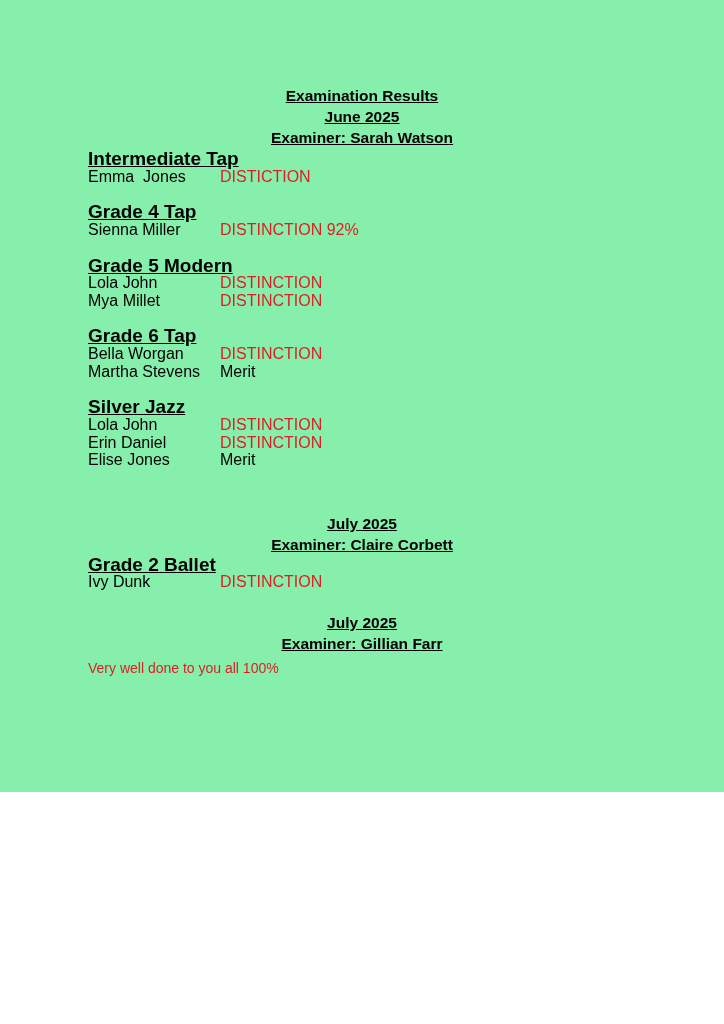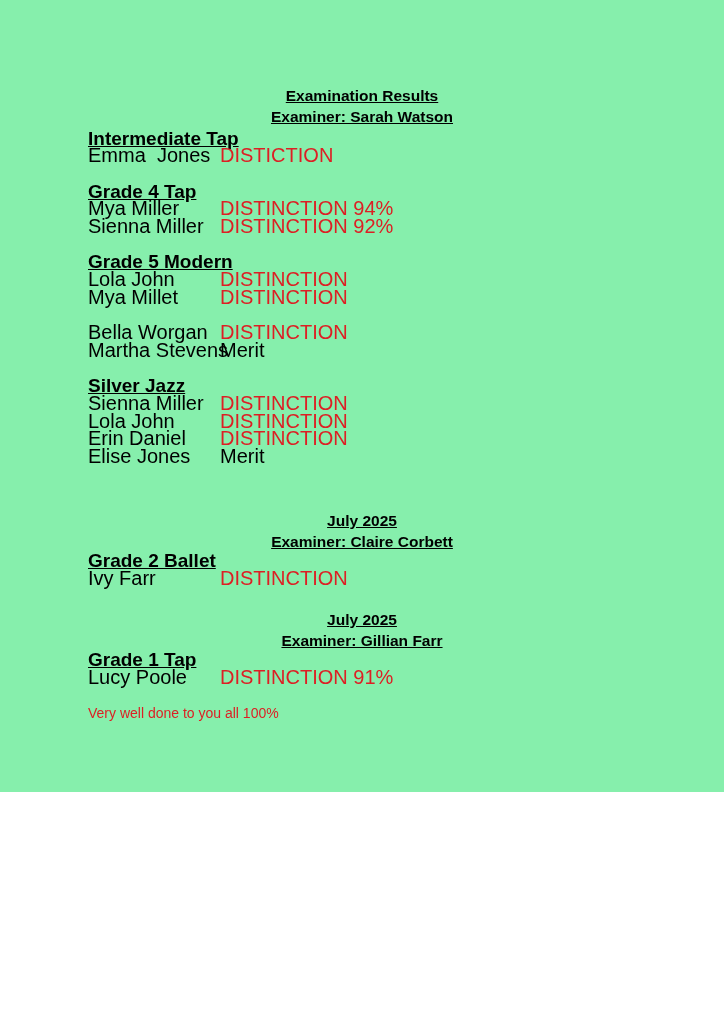--- a/index.html
+++ b/index.html
@@ -26,21 +26,21 @@
   .july-headings-1 { margin-top: 45px; }
   .july-headings-2 { margin-top: 22px; }
   .section { margin-bottom: 17.7px; }
   .section-title {
     font-weight: bold;
     text-decoration: underline;
     font-size: 19px;
     line-height: 17.7px;
   }
   .row {
-    font-size: 20px;
+    font-size: 16px;
     line-height: 17.7px;
   }
   .name {
     display: inline-block;
     width: 132px;
     white-space: pre;
     vertical-align: top;
   }
   .result { white-space: pre; }
   .footer-message {
@@ -51,95 +51,85 @@
   }
 </style>
 </head>
 <body>
 
 <div class="page">
   <div class="content">
 
     <div class="center-heading june-headings">
       <div>Examination Results</div>
+      <div>June 2025</div>
       <div>Examiner: Sarah Watson</div>
     </div>
 
     <div class="section">
       <div class="section-title">Intermediate Tap</div>
       <div class="row">
         <span class="name">Emma  Jones</span><span class="result" style="color: rgb(221, 31, 36);">DISTICTION</span>
       </div>
     </div>
 
     <div class="section">
       <div class="section-title">Grade 4 Tap</div>
-      <div class="row">
-        <span class="name">Mya Miller</span><span class="result" style="color: rgb(221, 31, 36);">DISTINCTION 94%</span>
-      </div>
       <div class="row">
         <span class="name">Sienna Miller</span><span class="result" style="color: rgb(221, 31, 36);">DISTINCTION 92%</span>
       </div>
     </div>
 
     <div class="section">
       <div class="section-title">Grade 5 Modern</div>
       <div class="row">
         <span class="name">Lola John</span><span class="result" style="color: rgb(221, 31, 36);">DISTINCTION</span>
       </div>
       <div class="row">
         <span class="name">Mya Millet</span><span class="result" style="color: rgb(221, 31, 36);">DISTINCTION</span>
       </div>
     </div>
 
     <div class="section">
+      <div class="section-title">Grade 6 Tap</div>
       <div class="row">
         <span class="name">Bella Worgan</span><span class="result" style="color: rgb(221, 31, 36);">DISTINCTION</span>
       </div>
       <div class="row">
         <span class="name">Martha Stevens</span><span class="result" style="color: rgb(0, 0, 0);">Merit</span>
       </div>
     </div>
 
     <div class="section">
       <div class="section-title">Silver Jazz</div>
-      <div class="row">
-        <span class="name">Sienna Miller</span><span class="result" style="color: rgb(221, 31, 36);">DISTINCTION</span>
-      </div>
       <div class="row">
         <span class="name">Lola John</span><span class="result" style="color: rgb(221, 31, 36);">DISTINCTION</span>
       </div>
       <div class="row">
         <span class="name">Erin Daniel</span><span class="result" style="color: rgb(221, 31, 36);">DISTINCTION</span>
       </div>
       <div class="row">
         <span class="name">Elise Jones</span><span class="result" style="color: rgb(0, 0, 0);">Merit</span>
       </div>
     </div>
 
     <div class="center-heading july-headings-1">
       <div>July 2025</div>
       <div>Examiner: Claire Corbett</div>
     </div>
 
     <div class="section">
       <div class="section-title">Grade 2 Ballet</div>
       <div class="row">
-        <span class="name">Ivy Farr</span><span class="result" style="color: rgb(221, 31, 36);">DISTINCTION</span>
+        <span class="name">Ivy Dunk</span><span class="result" style="color: rgb(221, 31, 36);">DISTINCTION</span>
       </div>
     </div>
 
     <div class="center-heading july-headings-2">
       <div>July 2025</div>
       <div>Examiner: Gillian Farr</div>
     </div>
 
-    <div class="section">
-      <div class="section-title">Grade 1 Tap</div>
-      <div class="row">
-        <span class="name">Lucy Poole</span><span class="result" style="color: rgb(221, 31, 36);">DISTINCTION 91%</span>
-      </div>
-    </div>
 
     <div class="footer-message" style="color: rgb(221, 31, 36);">Very well done to you all 100%</div>
 
   </div>
 </div>
 
 </body></html>

